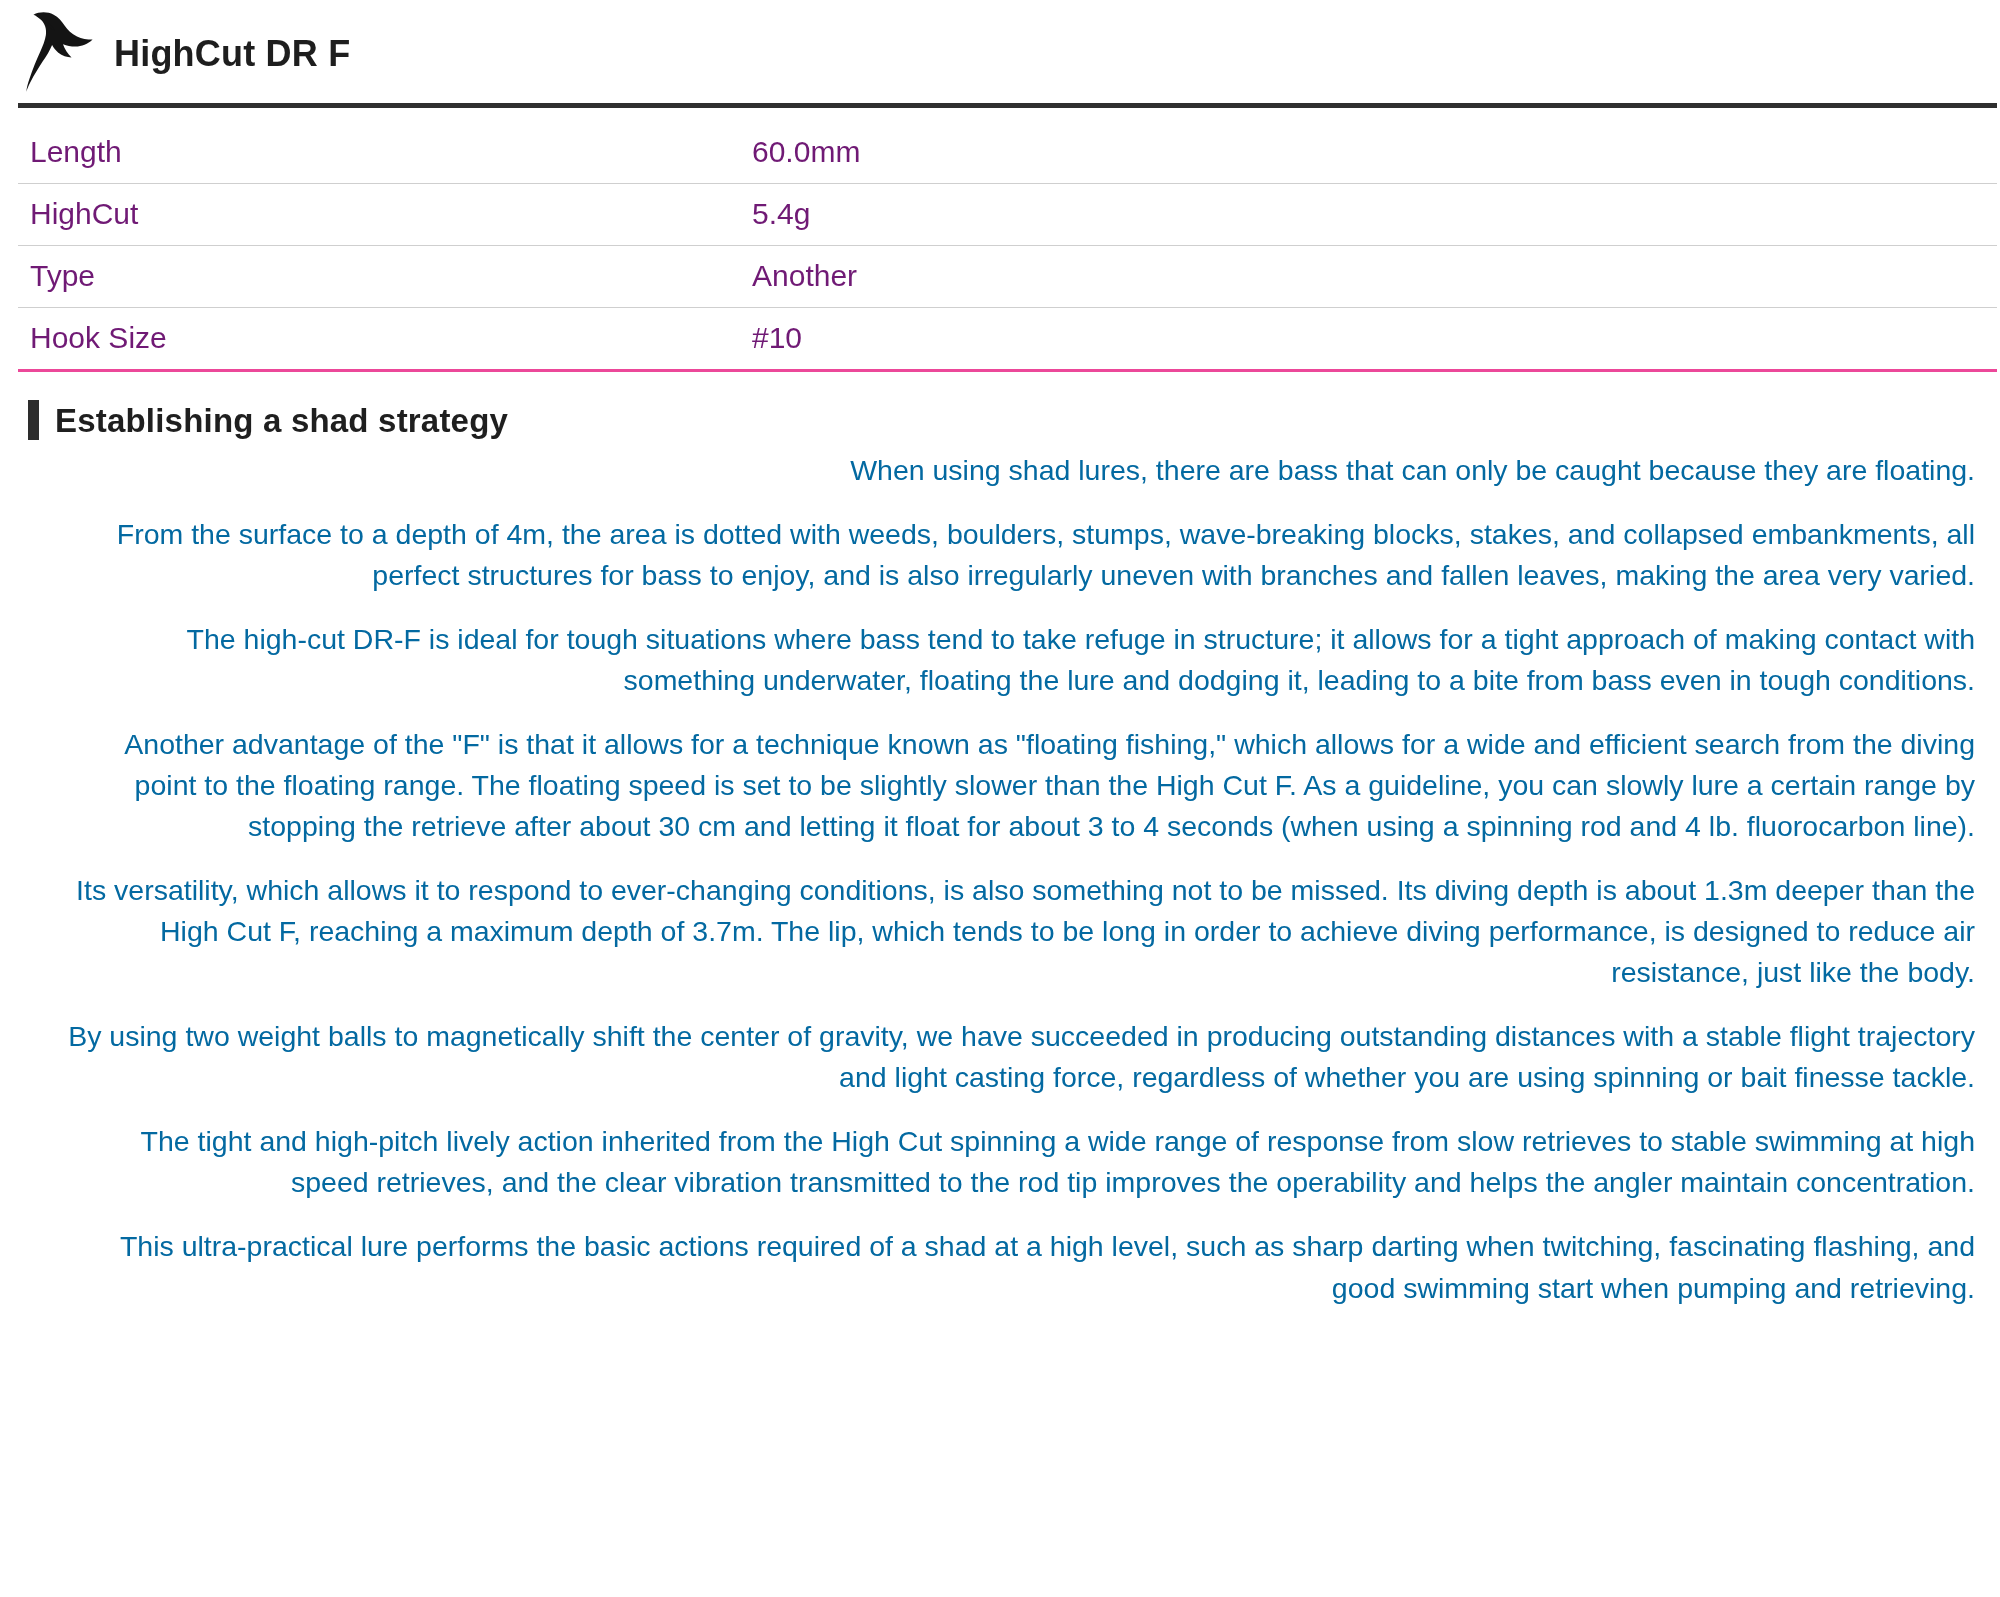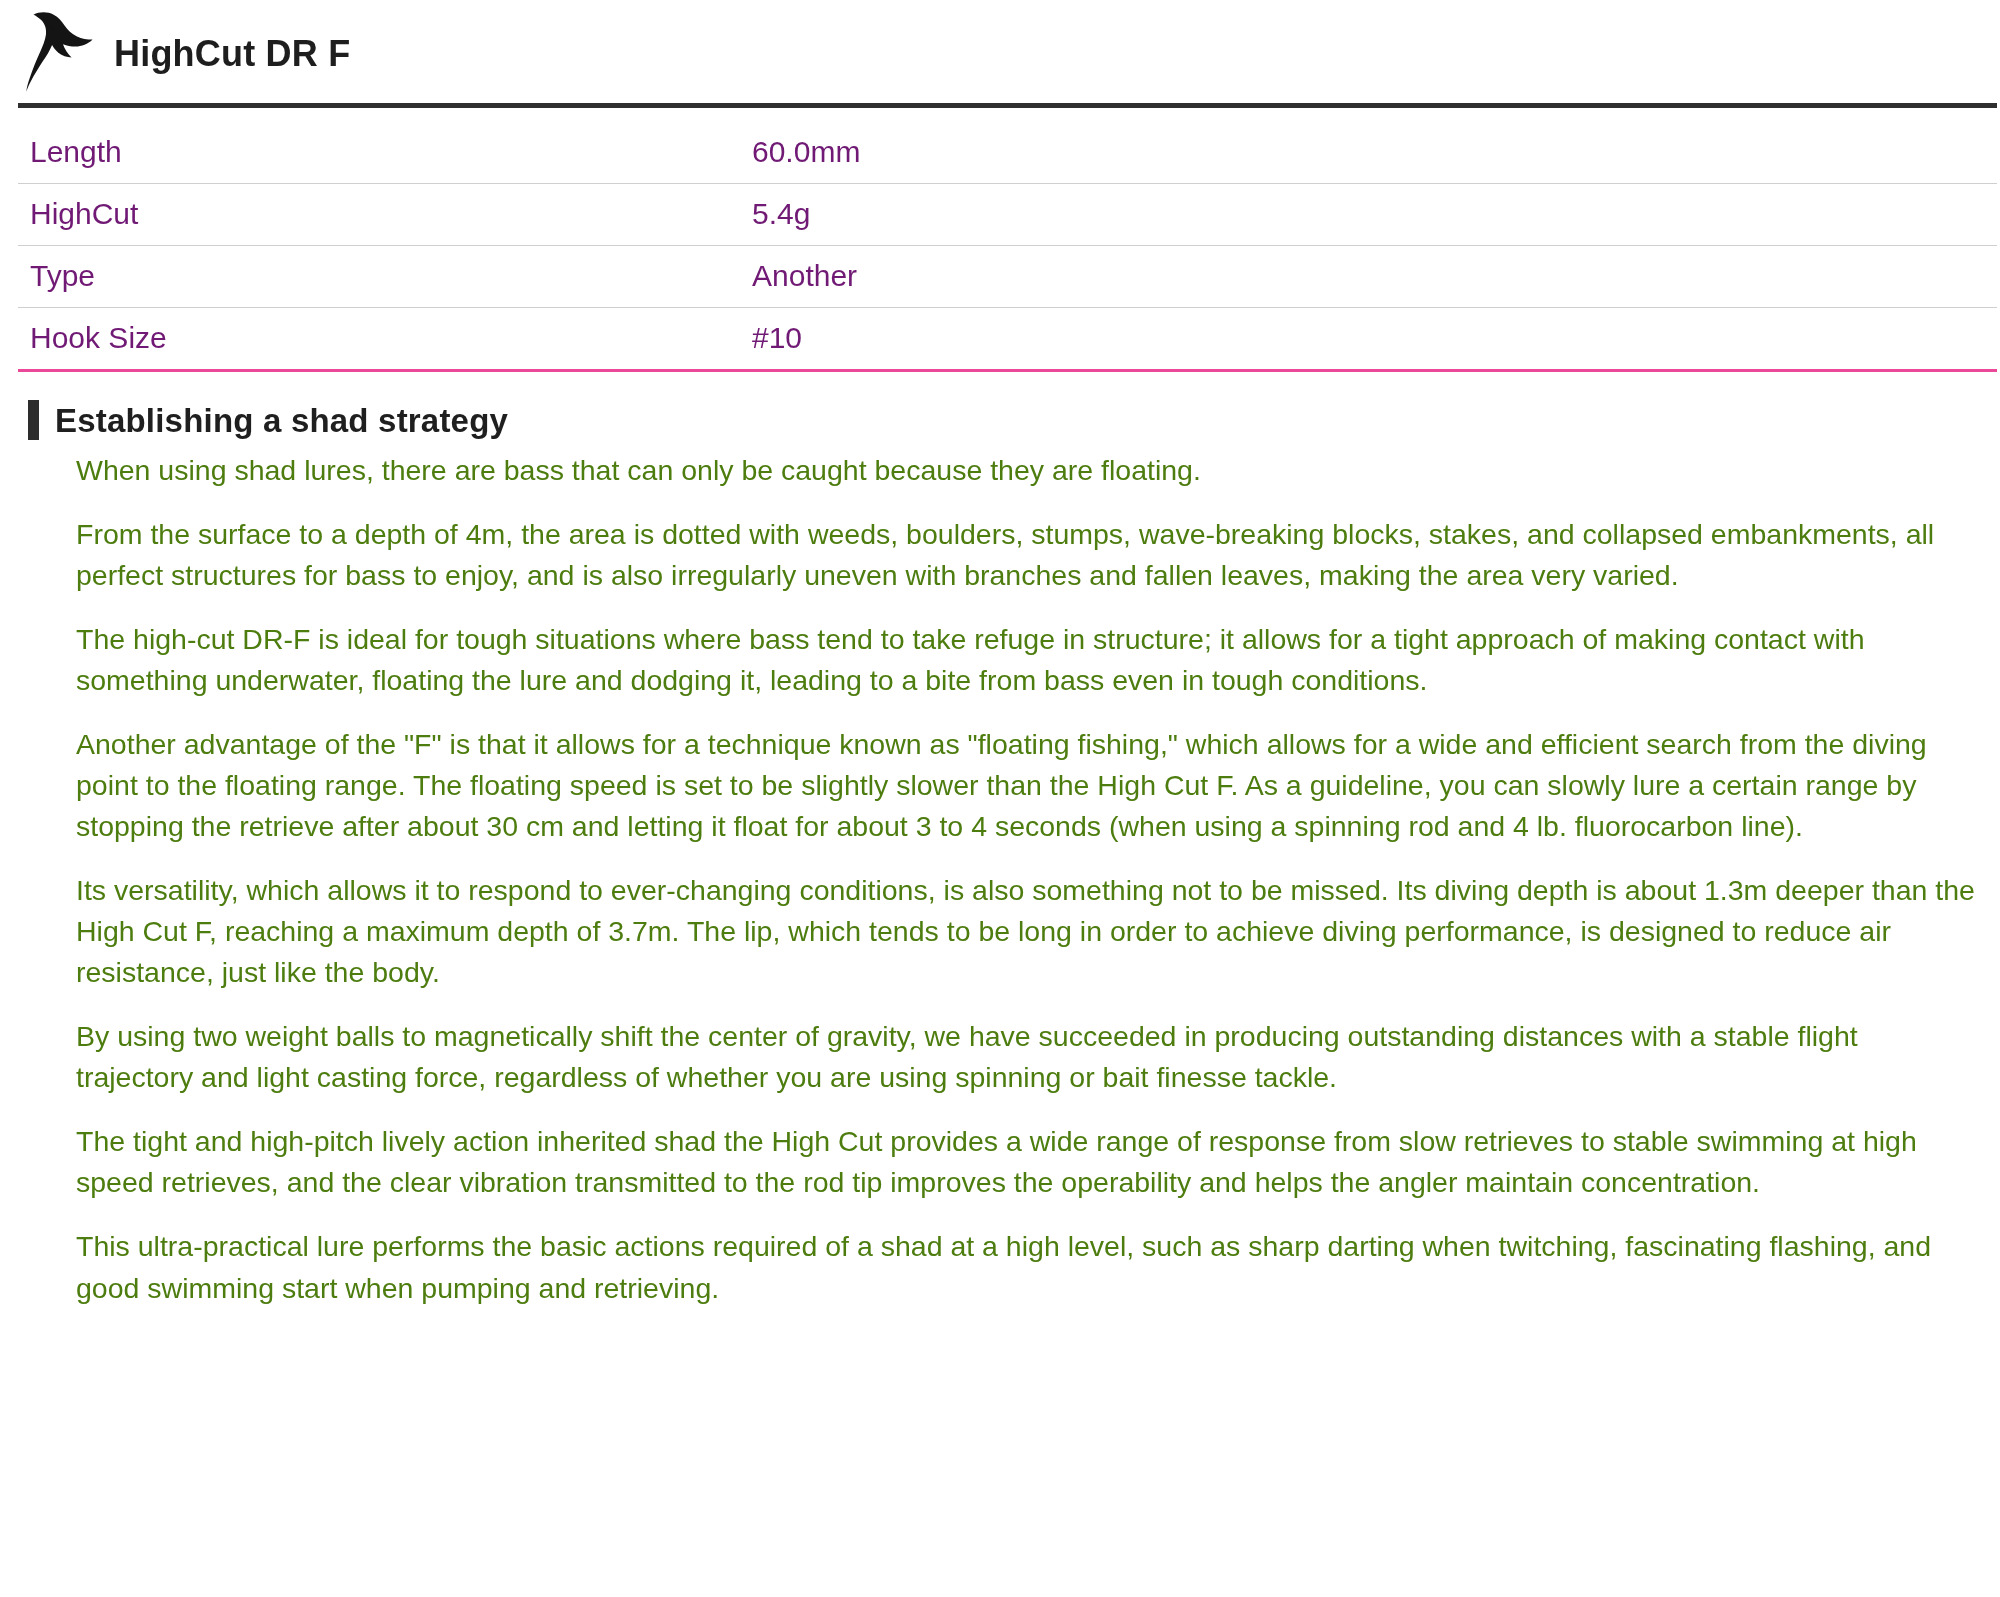--- a/index.html
+++ b/index.html
@@ -93,25 +93,25 @@
     font-weight: bold;
     color: #1f1f1f;
     letter-spacing: .2px;
   }
 
   
   .body-copy {
     padding: 0 22px 0 50px;
   }
   .body-copy p {
-    margin: 0 0 23px 8px;
+    margin: 0 0 23px 0;
     font-size: 28.5px;
     line-height: 1.44;
-    color: #4d7c0f;
-    text-align: left;
+    color: #0369a1;
+    text-align: right;
   }
   .body-copy p:last-child {
     margin-bottom: 0;
   }
 </style>
 </head>
 <body>
 
 <div class="page">
 
@@ -149,17 +149,17 @@
     <div class="section-title">Establishing a shad strategy</div>
   </div>
 
   <div class="body-copy">
     <p>When using shad lures, there are bass that can only be caught because they are floating.</p>
     <p>From the surface to a depth of 4m, the area is dotted with weeds, boulders, stumps, wave-breaking blocks, stakes, and collapsed embankments, all perfect structures for bass to enjoy, and is also irregularly uneven with branches and fallen leaves, making the area very varied.</p>
     <p>The high-cut DR-F is ideal for tough situations where bass tend to take refuge in structure; it allows for a tight approach of making contact with something underwater, floating the lure and dodging it, leading to a bite from bass even in tough conditions.</p>
     <p>Another advantage of the "F" is that it allows for a technique known as "floating fishing," which allows for a wide and efficient search from the diving point to the floating range. The floating speed is set to be slightly slower than the High Cut F. As a guideline, you can slowly lure a certain range by stopping the retrieve after about 30 cm and letting it float for about 3 to 4 seconds (when using a spinning rod and 4 lb. fluorocarbon line).</p>
     <p>Its versatility, which allows it to respond to ever-changing conditions, is also something not to be missed. Its diving depth is about 1.3m deeper than the High Cut F, reaching a maximum depth of 3.7m. The lip, which tends to be long in order to achieve diving performance, is designed to reduce air resistance, just like the body.</p>
     <p>By using two weight balls to magnetically shift the center of gravity, we have succeeded in producing outstanding distances with a stable flight trajectory and light casting force, regardless of whether you are using spinning or bait finesse tackle.</p>
-    <p>The tight and high-pitch lively action inherited shad the High Cut provides a wide range of response from slow retrieves to stable swimming at high speed retrieves, and the clear vibration transmitted to the rod tip improves the operability and helps the angler maintain concentration.</p>
+    <p>The tight and high-pitch lively action inherited from the High Cut spinning a wide range of response from slow retrieves to stable swimming at high speed retrieves, and the clear vibration transmitted to the rod tip improves the operability and helps the angler maintain concentration.</p>
     <p>This ultra-practical lure performs the basic actions required of a shad at a high level, such as sharp darting when twitching, fascinating flashing, and good swimming start when pumping and retrieving.</p>
   </div>
 
 </div>
 
 </body></html>

